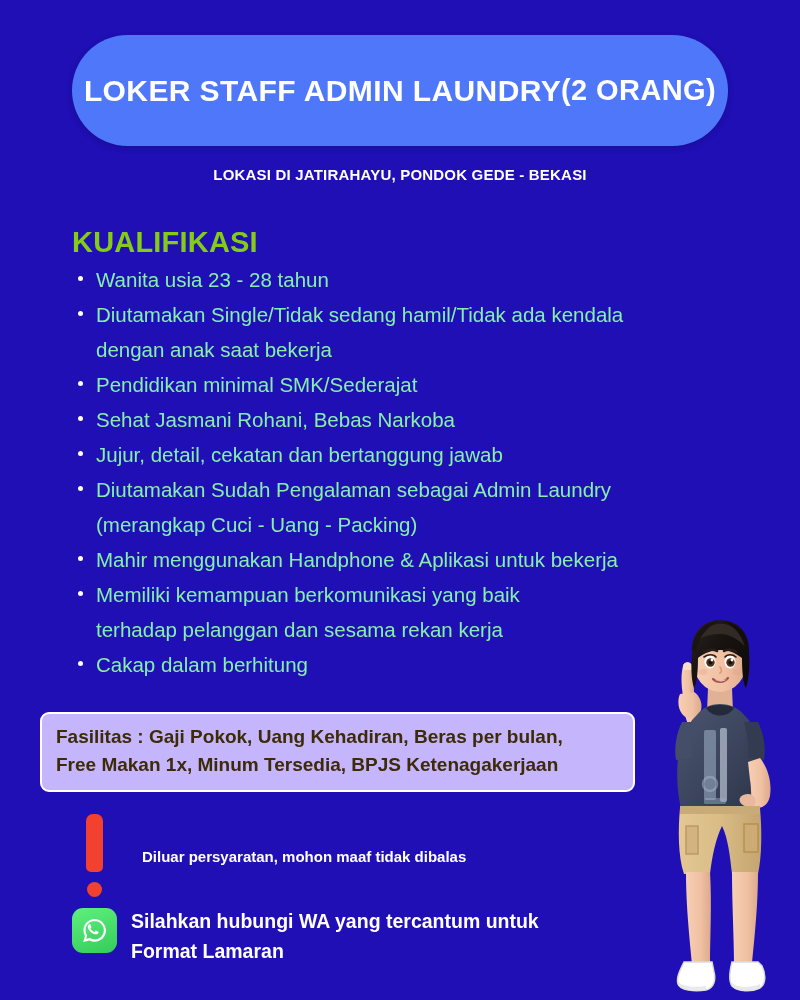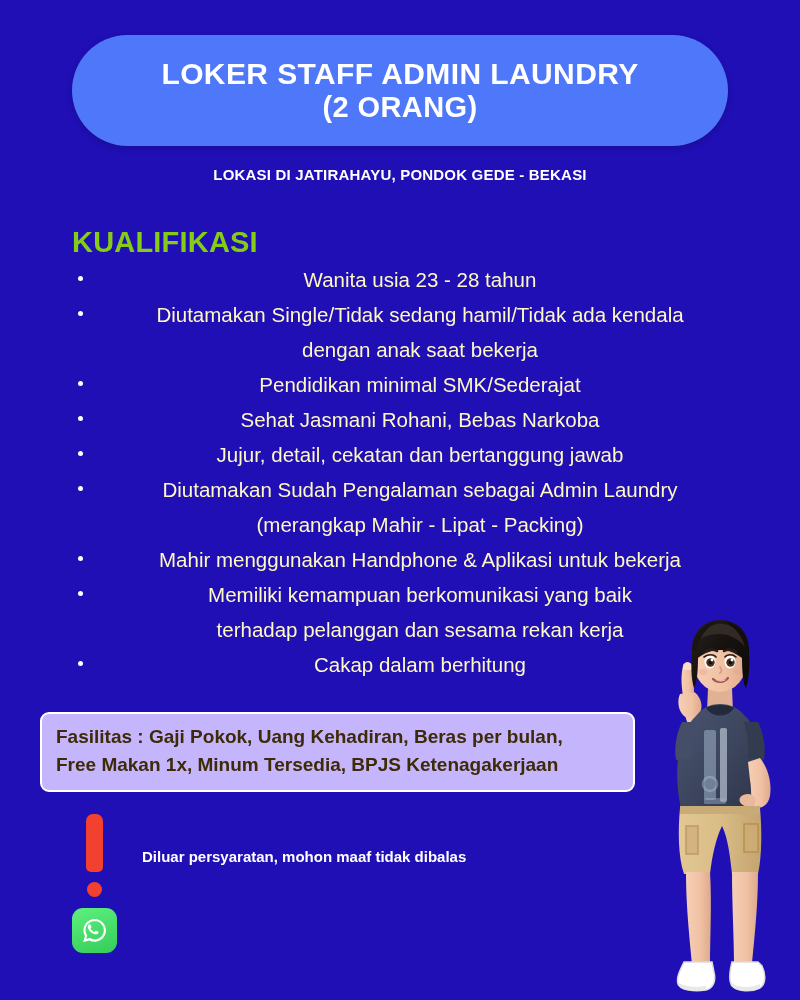--- a/index.html
+++ b/index.html
@@ -9,21 +9,21 @@
     font-family:"Liberation Sans", sans-serif;
     position:relative;
     overflow:hidden;
   }
 
   
   .header-banner{
     position:absolute; left:72px; top:35px; width:656px; height:111px;
     background:#4f77f9;
     border-radius:56px;
-    display:flex; flex-direction:column; align-items:center; justify-content:center;
+    display:flex; flex-direction:row; align-items:center; justify-content:center;
     box-shadow:0 2px 6px rgba(0,0,0,.18);
   }
   .header-line{
     color:#ffffff;
     font-weight:bold;
     font-size:30px;
     letter-spacing:.4px;
     line-height:1.12;
     text-align:center;
     white-space:nowrap;
@@ -47,26 +47,25 @@
     font-weight:bold;
     font-size:29px;
     letter-spacing:.2px;
   }
   .qual-list{
     position:absolute; left:72px; top:262px; width:672px;
     list-style:none;
   }
   .qual-item{
     position:relative;
-    color:#fef9c3;
+    color:#86efac;
     font-size:20.5px;
     line-height:35px;
     padding-left:24px;
     margin-bottom:0;
-    text-align:center;
   }
   .qual-item .dot{
     position:absolute; left:6px; top:14px;
     width:5px; height:5px; border-radius:50%;
     background:#ffffff;
   }
   .qual-item .cont{ display:block; padding-left:0; }
 
   
   .facilities{
@@ -139,21 +138,21 @@
 
 <div class="location">LOKASI DI JATIRAHAYU, PONDOK GEDE - BEKASI</div>
 
 <div class="qual-title">KUALIFIKASI</div>
 <ul class="qual-list" id="qual-list">
     <li class="qual-item"><span class="dot"></span><span>Wanita usia 23 - 28 tahun</span></li>
     <li class="qual-item"><span class="dot"></span><span>Diutamakan Single/Tidak sedang hamil/Tidak ada kendala</span><span class="cont">dengan anak saat bekerja</span></li>
     <li class="qual-item"><span class="dot"></span><span>Pendidikan minimal SMK/Sederajat</span></li>
     <li class="qual-item"><span class="dot"></span><span>Sehat Jasmani Rohani, Bebas Narkoba</span></li>
     <li class="qual-item"><span class="dot"></span><span>Jujur, detail, cekatan dan bertanggung jawab</span></li>
-    <li class="qual-item"><span class="dot"></span><span>Diutamakan Sudah Pengalaman sebagai Admin Laundry</span><span class="cont">(merangkap Mahir - Lipat - Packing)</span></li>
+    <li class="qual-item"><span class="dot"></span><span>Diutamakan Sudah Pengalaman sebagai Admin Laundry</span><span class="cont">(merangkap Cuci - Uang - Packing)</span></li>
     <li class="qual-item"><span class="dot"></span><span>Mahir menggunakan Handphone &amp; Aplikasi untuk bekerja</span></li>
     <li class="qual-item"><span class="dot"></span><span>Memiliki kemampuan berkomunikasi yang baik</span><span class="cont">terhadap pelanggan dan sesama rekan kerja</span></li>
     <li class="qual-item"><span class="dot"></span><span>Cakap dalam berhitung</span></li>
   </ul>
 
 <div class="facilities">
   <div class="facilities-line">Fasilitas : Gaji Pokok, Uang Kehadiran, Beras per bulan,</div>
   <div class="facilities-line">Free Makan 1x, Minum Tersedia, BPJS Ketenagakerjaan</div>
 </div>
 
@@ -164,20 +163,24 @@
   </div>
   <div class="warning-text">Diluar persyaratan, mohon maaf tidak dibalas</div>
 </div>
 
 <div class="wa-row">
   <div class="wa-icon">
     <svg width="31" height="31" viewBox="0 0 32 32" aria-hidden="true">
       <path fill="#ffffff" d="M16.2 4.2c-6.4 0-11.6 5.2-11.6 11.6 0 2.05.54 4.02 1.56 5.77L4.3 27.9l6.5-1.7a11.55 11.55 0 0 0 5.4 1.35h.01c6.4 0 11.6-5.2 11.6-11.6 0-3.1-1.21-6.01-3.4-8.2a11.51 11.51 0 0 0-8.2-3.55zm0 2.1c2.52 0 4.89.98 6.67 2.77a9.37 9.37 0 0 1 2.76 6.68c0 5.2-4.23 9.43-9.44 9.43a9.4 9.4 0 0 1-4.8-1.32l-.34-.2-3.56.93.95-3.47-.22-.36a9.37 9.37 0 0 1-1.44-5.02c0-5.2 4.24-9.43 9.44-9.43z"></path>
       <path fill="#ffffff" d="M11.9 10.1c-.2-.46-.42-.47-.62-.48h-.53c-.18 0-.48.07-.73.34-.25.27-.96.94-.96 2.3s.98 2.66 1.12 2.85c.14.18 1.9 3.05 4.7 4.15 2.33.92 2.8.74 3.3.69.5-.05 1.63-.66 1.86-1.3.23-.64.23-1.19.16-1.3-.07-.12-.25-.18-.53-.32-.27-.14-1.63-.8-1.88-.9-.25-.09-.44-.13-.62.14-.18.27-.71.9-.87 1.08-.16.19-.32.21-.6.07-.27-.14-1.16-.43-2.2-1.36-.82-.72-1.37-1.62-1.53-1.89-.16-.27-.02-.42.12-.56.12-.12.27-.32.41-.48.14-.16.18-.27.27-.46.09-.18.05-.34-.02-.48-.07-.14-.61-1.5-.85-2.05z"></path>
     </svg>
+  </div>
+  <div class="wa-text">
+    <div>Silahkan hubungi WA yang tercantum untuk</div>
+    <div>Format Lamaran</div>
   </div>
 </div>
 
 <svg class="character" viewBox="0 0 164 388">
   <defs>
     <linearGradient id="skin" x1="0" y1="0" x2="1" y2="0">
       <stop offset="0%" stop-color="#f6cfb4"></stop>
       <stop offset="60%" stop-color="#f0c0a2"></stop>
       <stop offset="100%" stop-color="#dca98c"></stop>
     </linearGradient>

